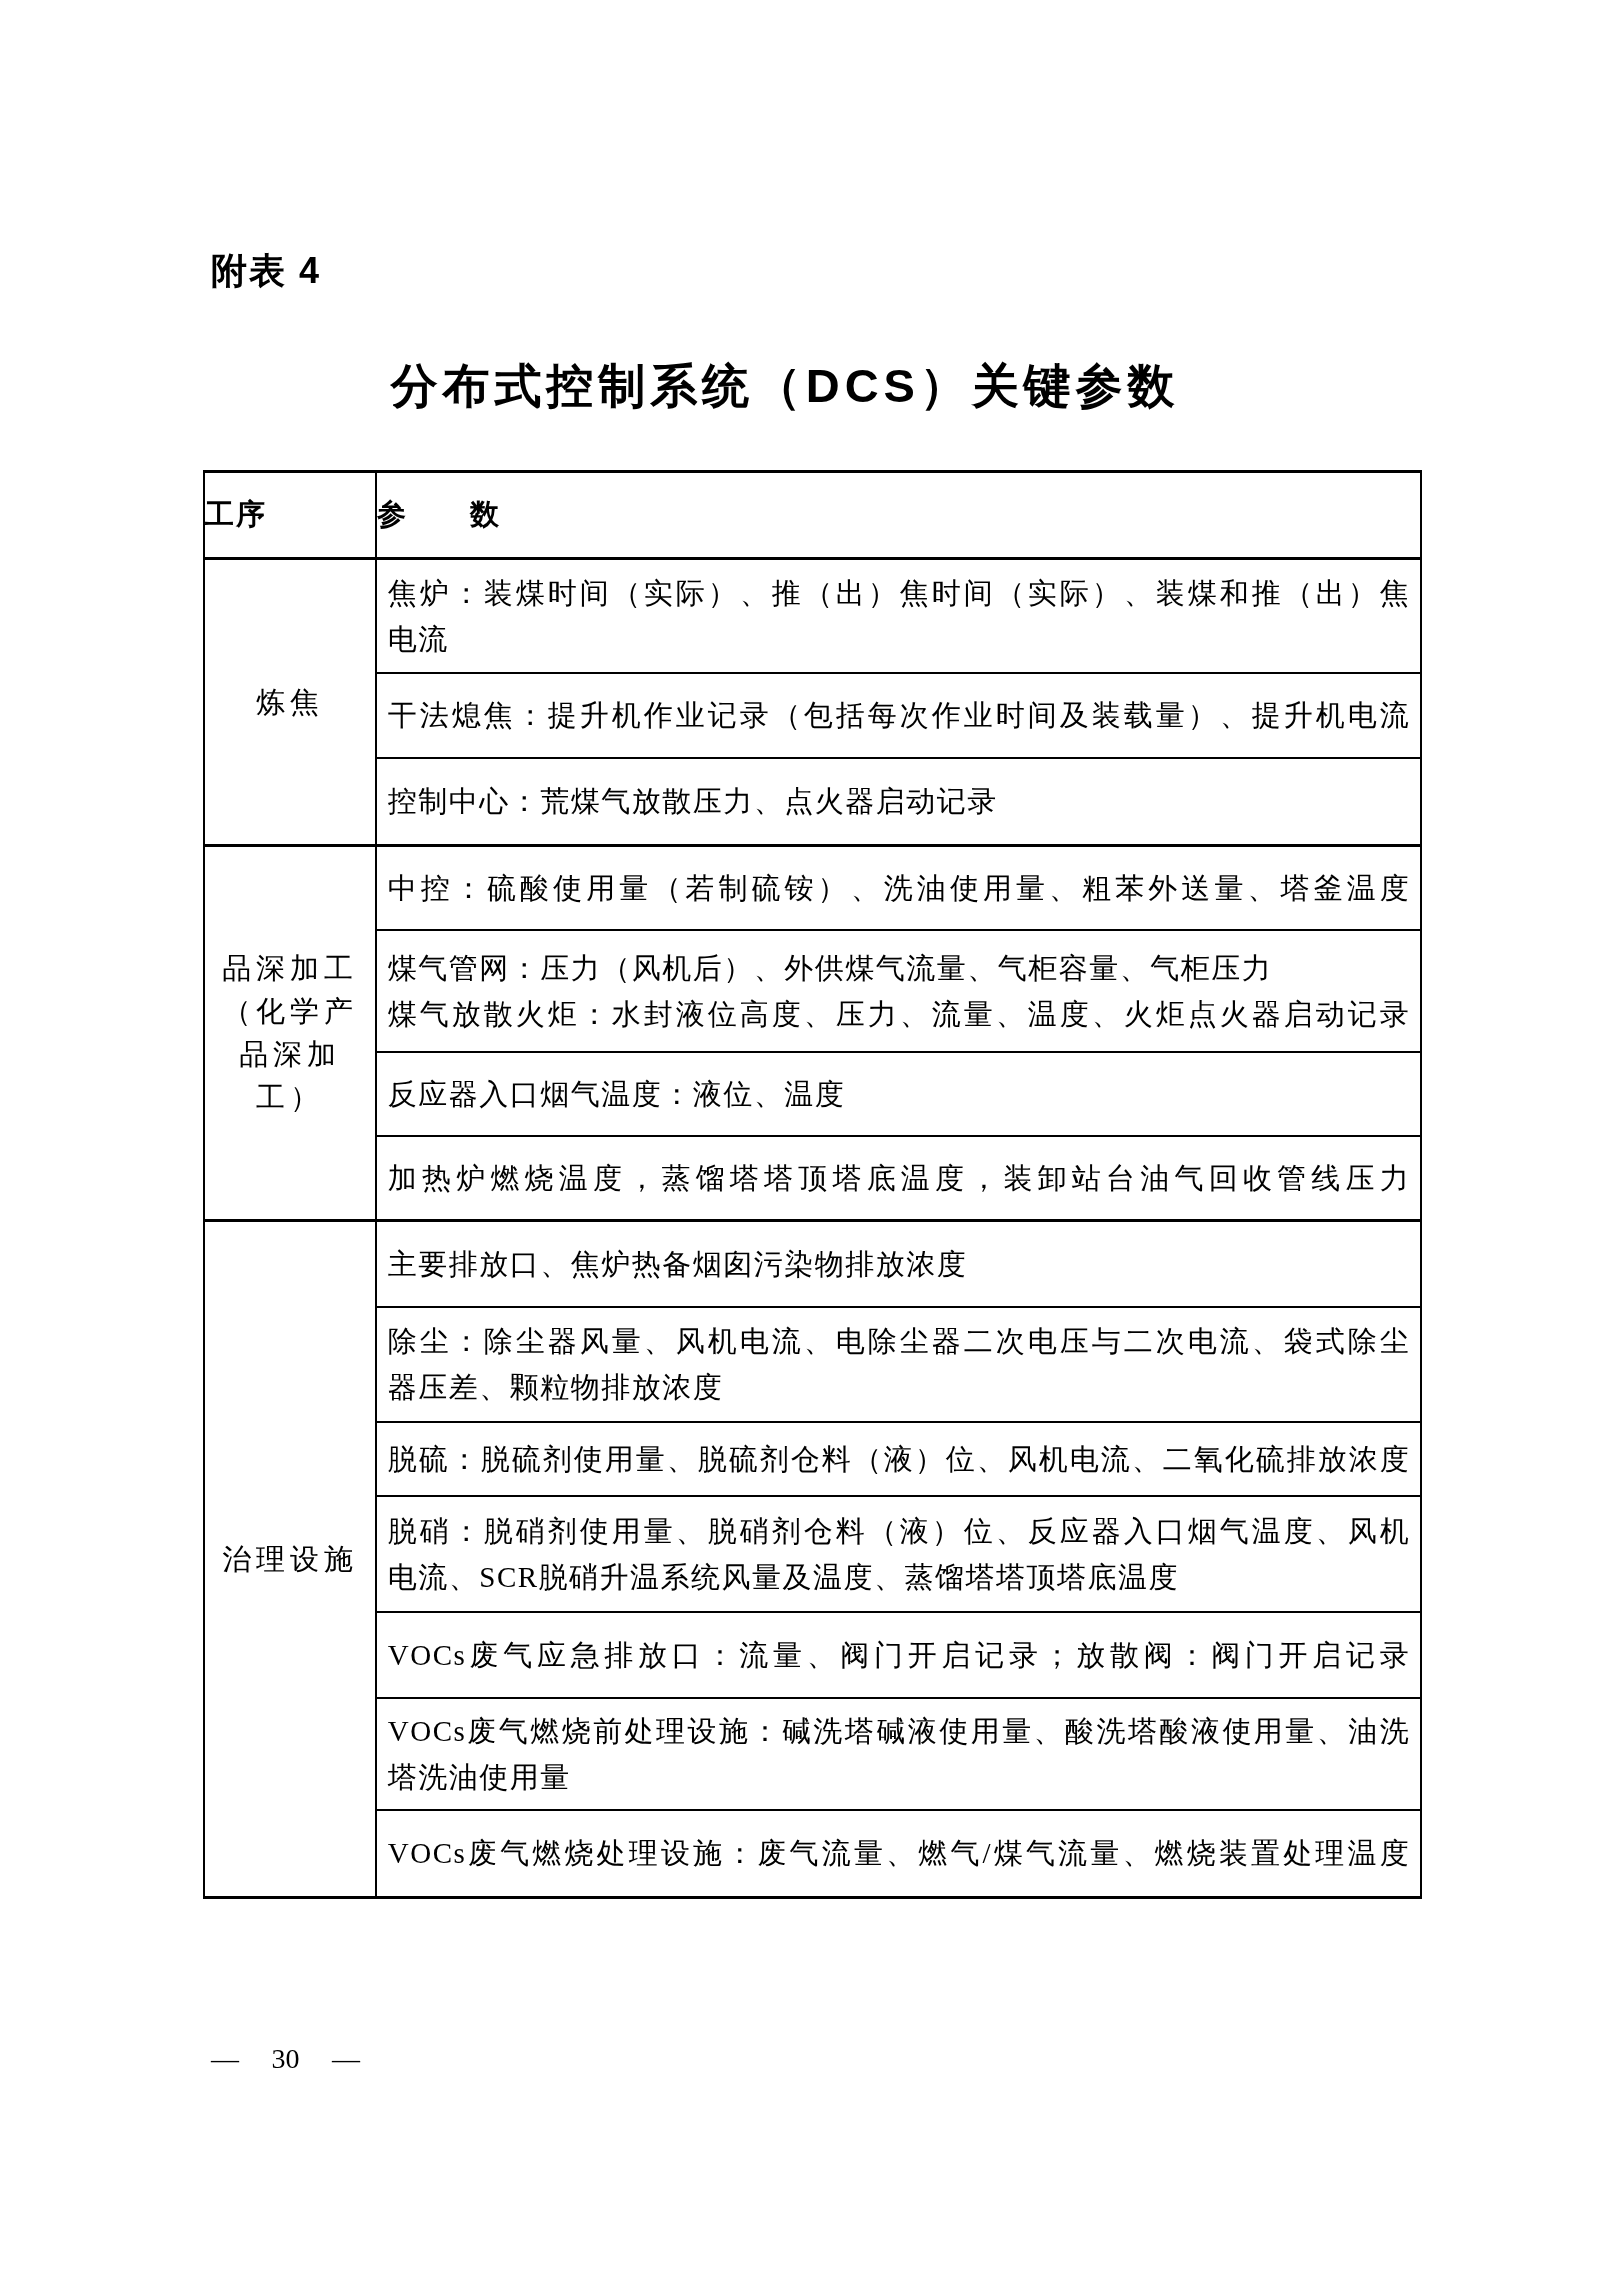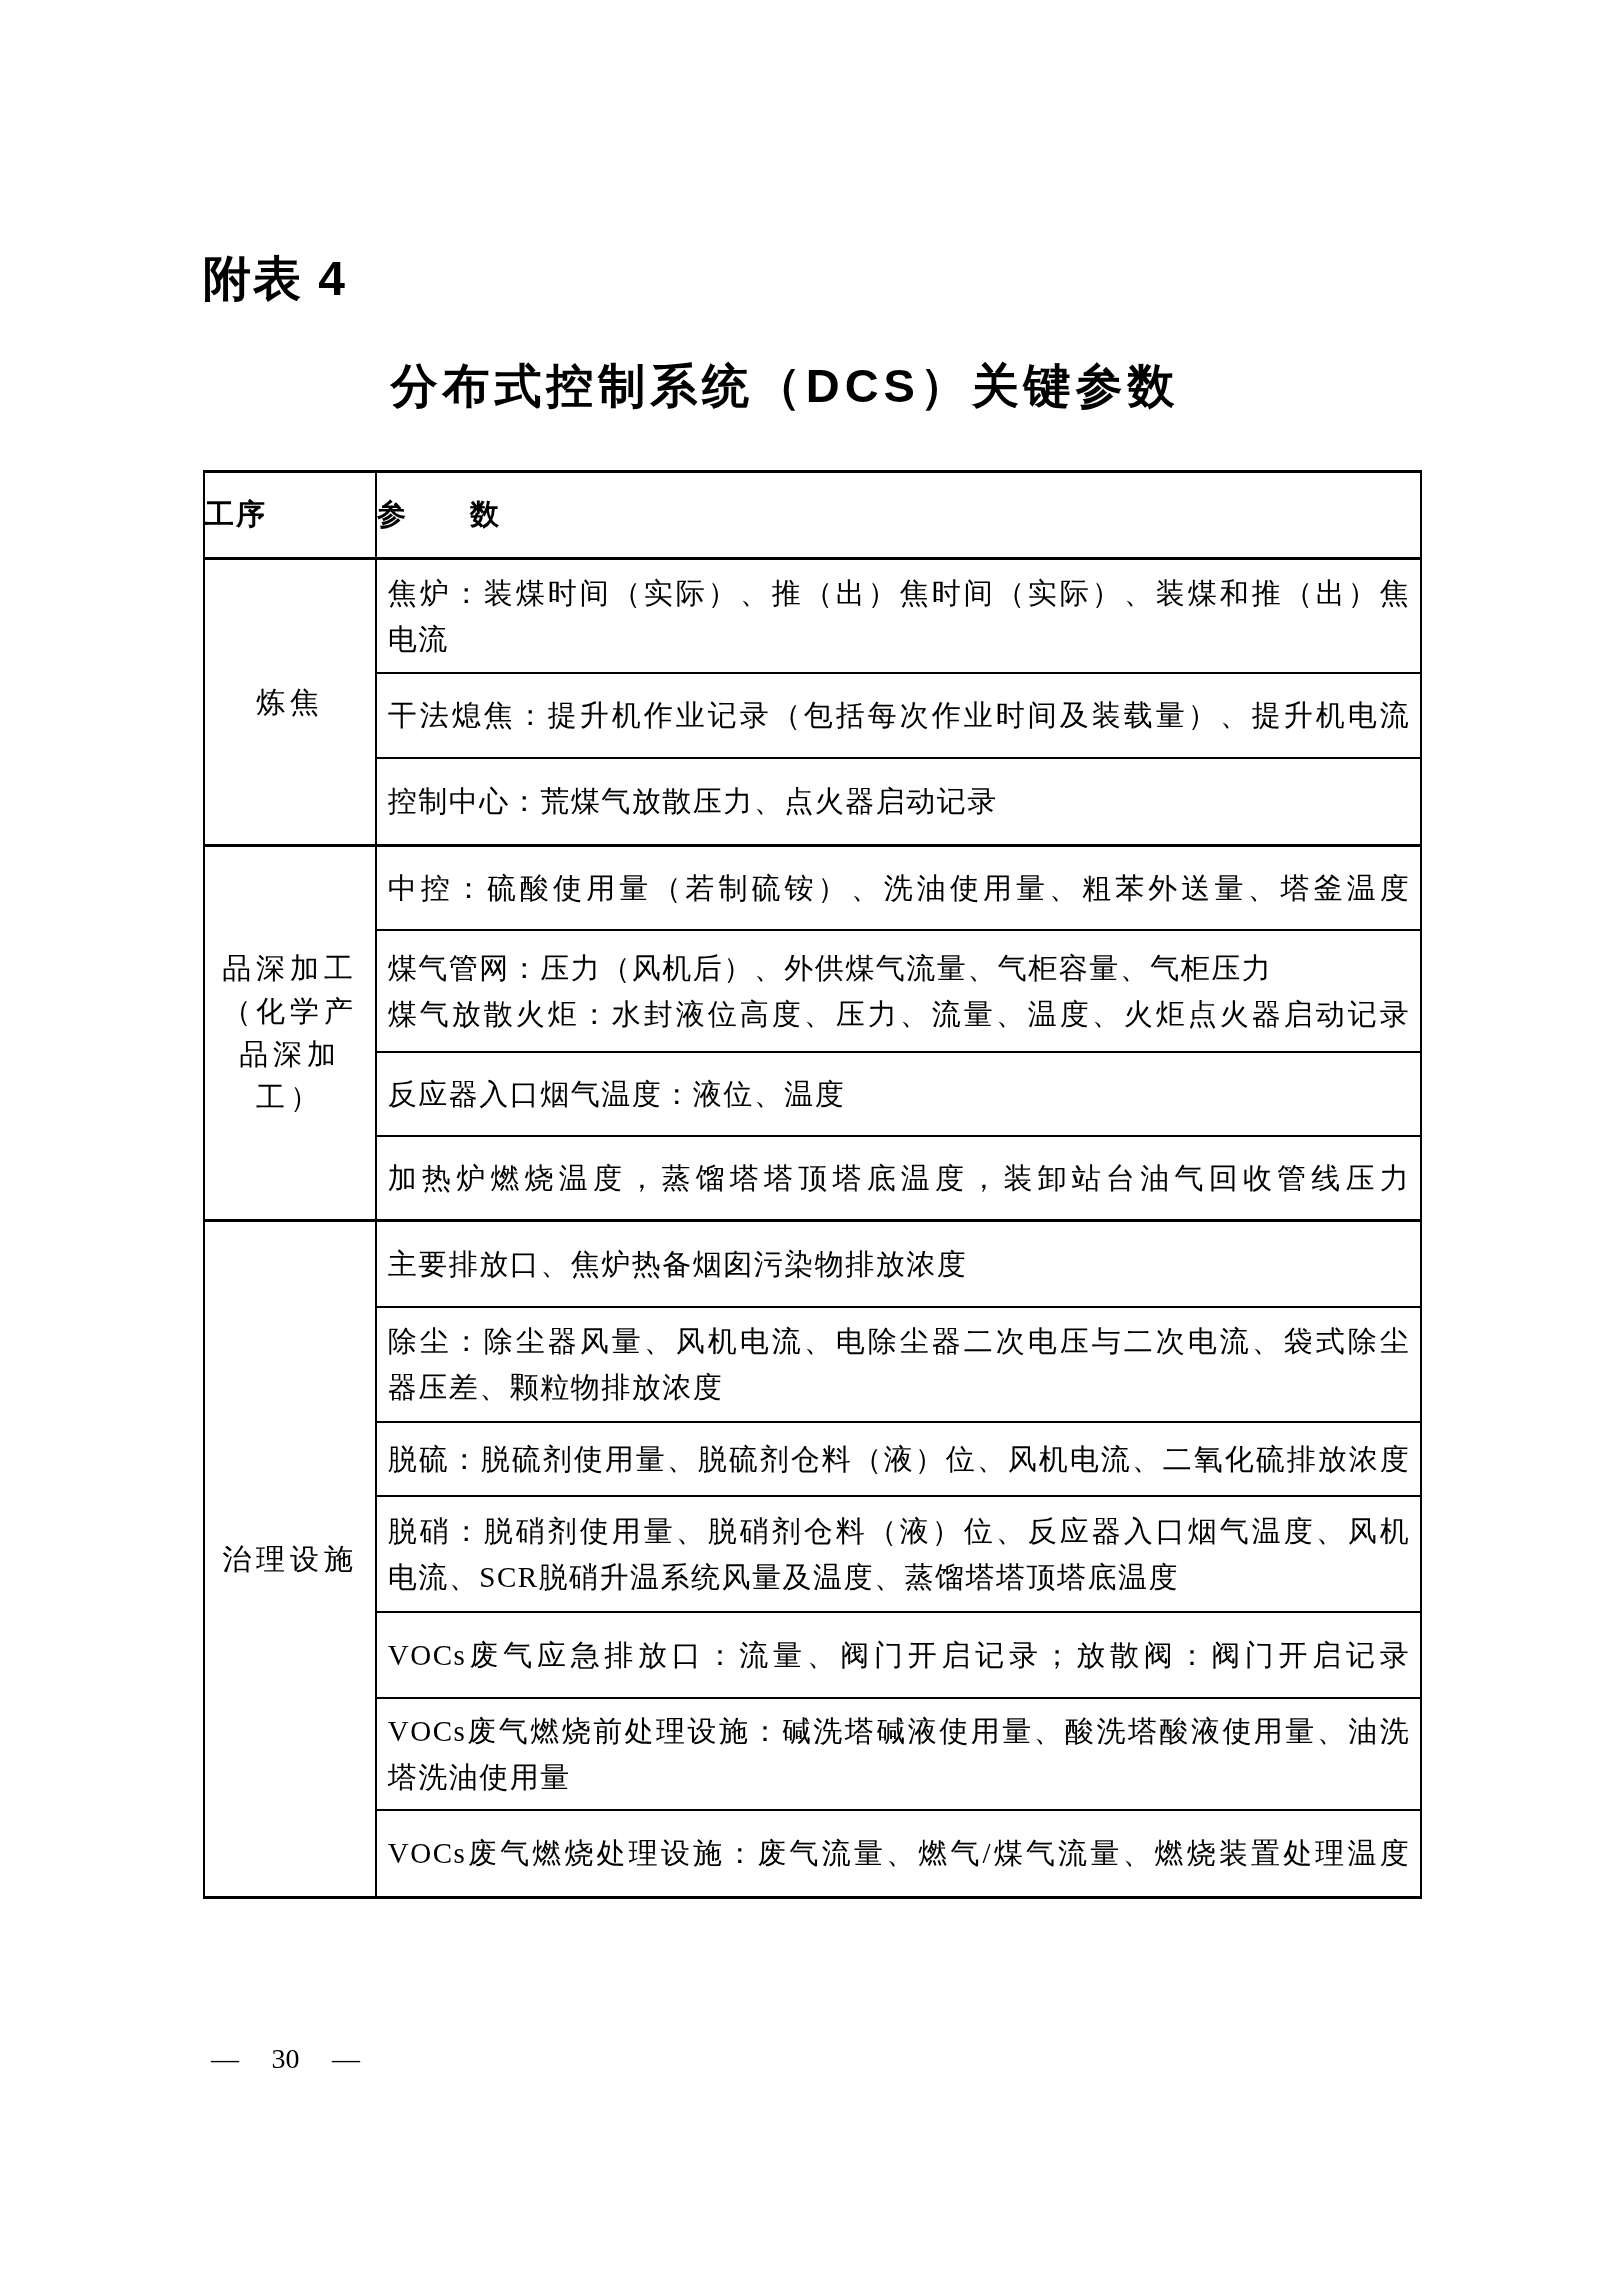--- a/index.html
+++ b/index.html
@@ -8,25 +8,25 @@
     position: relative;
     width: 1621px;
     height: 2293px;
     background: #ffffff;
     color: #000000;
     font-family: "Liberation Serif", "DejaVu Serif", serif;
     overflow: hidden;
   }
   .appendix-label {
     position: absolute;
-    left: 203px;
+    left: 211px;
     top: 247px;
     font-family: "Liberation Sans", "DejaVu Sans", sans-serif;
     font-weight: 700;
-    font-size: 48px;
+    font-size: 36px;
     letter-spacing: 2px;
     white-space: pre;
   }
   .doc-title {
     position: absolute;
     left: 0;
     top: 355px;
     width: 1535px;
     text-align: center;
     font-family: "Liberation Sans", "DejaVu Sans", sans-serif;

